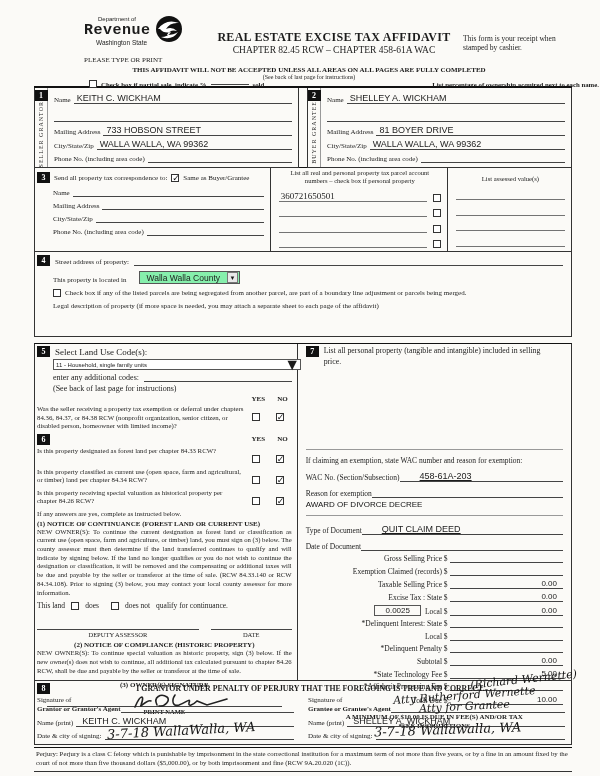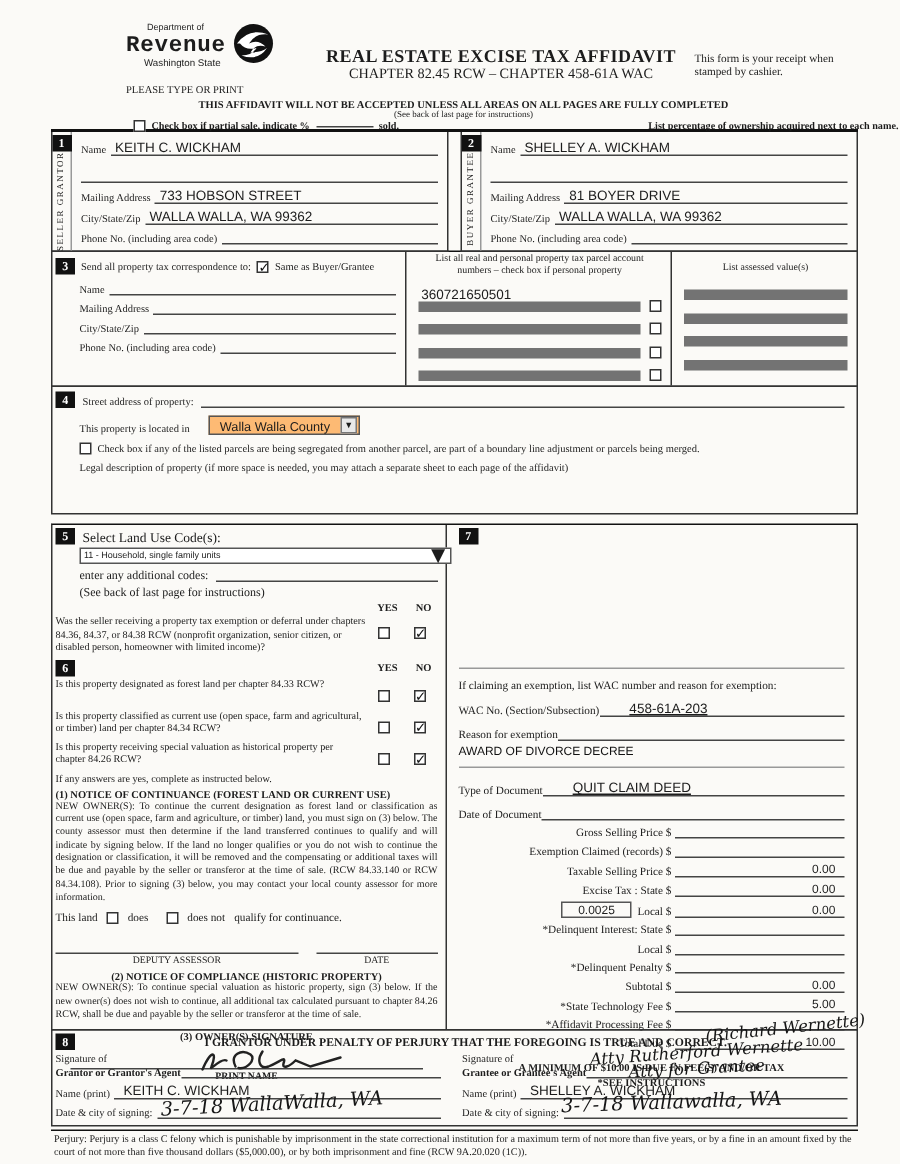--- a/index.html
+++ b/index.html
@@ -49,27 +49,27 @@
   .fld .fv { flex:1; border-bottom:1px solid #444; font-family:"Liberation Sans",sans-serif; font-size:9px; padding:0 2px 0 3px; min-height:10px; }
 
   
   .sec3 { display:flex; border:1px solid #333; border-top:1.5px solid #111; margin-top:-1px; }
   .s3l { width:44%; padding:2px 6px 4px 2px; border-right:1px solid #333; }
   .s3m { width:33%; border-right:1px solid #333; padding:1px 6px 3px 8px; }
   .s3r { width:23%; padding:1px 6px 3px 8px; }
   .corr { display:flex; gap:4px; align-items:center; font-size:7px; padding:2px 0 1px 0; }
   .s3hdr { font-size:6.6px; text-align:center; line-height:1.2; }
   .pline { display:flex; align-items:flex-end; margin-top:5.5px; }
-  .pline .pl { flex:1; border-bottom:7px solid #737373; font-family:Liberation Sans, sans-serif; font-size:9px; min-height:10px; padding-left:2px;}
+  .pline .pl { flex:1; border-bottom:1px solid #737373; font-family:Liberation Serif, serif; font-size:9px; min-height:10px; padding-left:2px;}
   .pline .cb { margin-left:6px; }
 
   
   .sec4 { border:1px solid #333; margin-top:-1px; padding:3px 8px 4px 2px; }
   .s4row { display:flex; align-items:flex-end; gap:5px; }
-  .dd { display:inline-flex; align-items:center; border:1px solid #555; background:#fdba74; height:13px; }
+  .dd { display:inline-flex; align-items:center; border:1px solid #555; background:#86efac; height:13px; }
   .dd .ddtxt { padding:0 6px; font-size:8.5px; font-family:"Liberation Sans",sans-serif; }
   .dd .ddbtn { width:11px; height:11px; border:1px solid #777; background:#e8e8e8; font-size:6px; line-height:11px; text-align:center; margin:0 1px; }
   .legal { font-family:"Liberation Sans",sans-serif; font-size:8px; line-height:1.25; margin:3px 0 0 14px; width:500px; }
 
   
   .cols { display:flex; border:1px solid #333; border-top:1.5px solid #111; margin-top:6px; height:338px; }
   .colL { width:49%; border-right:1px solid #333; padding:2px 5px 0 2px; }
   .colR { width:51%; padding:2px 8px 0 8px; position:relative; }
   .ddwide { display:flex; align-items:center; border:1px solid #555; background:#fff; height:11px; margin:2px 0 0 16px; width:248px; }
   .ddwide .ddtxt { flex:1; font-size:6px; font-family:"Liberation Sans",sans-serif; padding-left:2px; }
@@ -356,23 +356,24 @@
       <div class="notice-t" style="text-align:center;">(2)  NOTICE OF COMPLIANCE (HISTORIC PROPERTY)</div>
       <div class="notice-b">NEW OWNER(S): To continue special valuation as historic property, sign (3) below. If the new owner(s) does not wish to continue, all additional tax calculated pursuant to chapter 84.26 RCW, shall be due and payable by the seller or transferor at the time of sale.</div>
       <div class="notice-t" style="text-align:center; margin-top:6px;">(3)  OWNER(S) SIGNATURE</div>
       <div class="sigline" style="margin:8px 10px 0 10px;"></div>
       <div class="under-lbl b">PRINT NAME</div>
     </div>
 
     <div class="colR">
       <div class="s4row" style="gap:5px; align-items:flex-start;">
         <span class="badge">7</span>
+        <span style="font-size:7.8px; line-height:1.35; width:230px;">List all  personal property (tangible and intangible) included in selling price.</span>
       </div>
       <div style="height:82px;"></div>
-      <div style="font-size:7.5px; border-top:1px solid #999; padding-top:6px;">If claiming an exemption, list WAC number and reason for exemption:</div>
+      <div style="font-size:7.5px; border-top:1px solid #999; padding-top:6px;">If claiming an exemption, state WAC number and reason for exemption:</div>
       <div class="exline">
         <span>WAC No. (Section/Subsection)</span>
         <span class="fv">458-61A-203</span>
       </div>
       <div class="exline">
         <span>Reason for exemption</span>
         <span class="fv"></span>
       </div>
       <div class="val" style="margin-top:2px; font-size:8px;">AWARD OF DIVORCE DECREE</div>
       <div class="exline" style="border-top:1px solid #999; padding-top:8px; margin-top:6px;">

